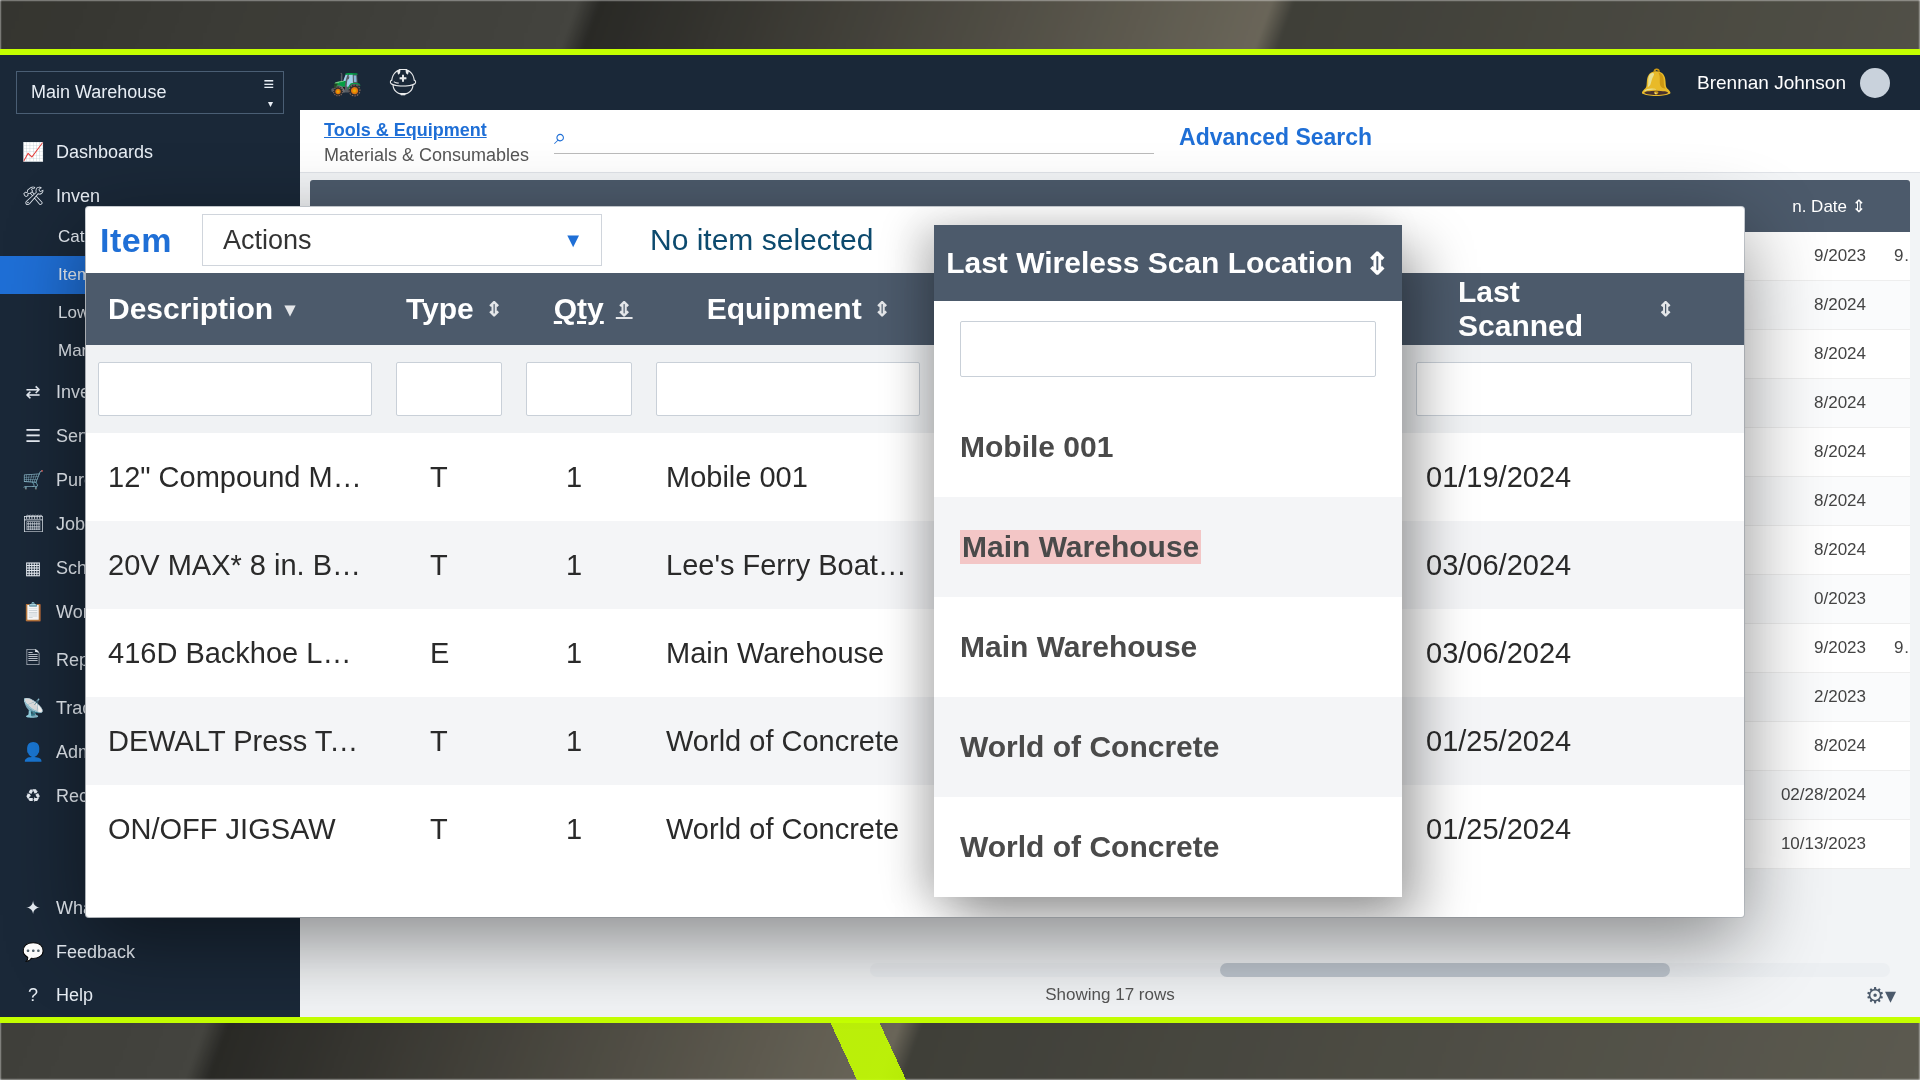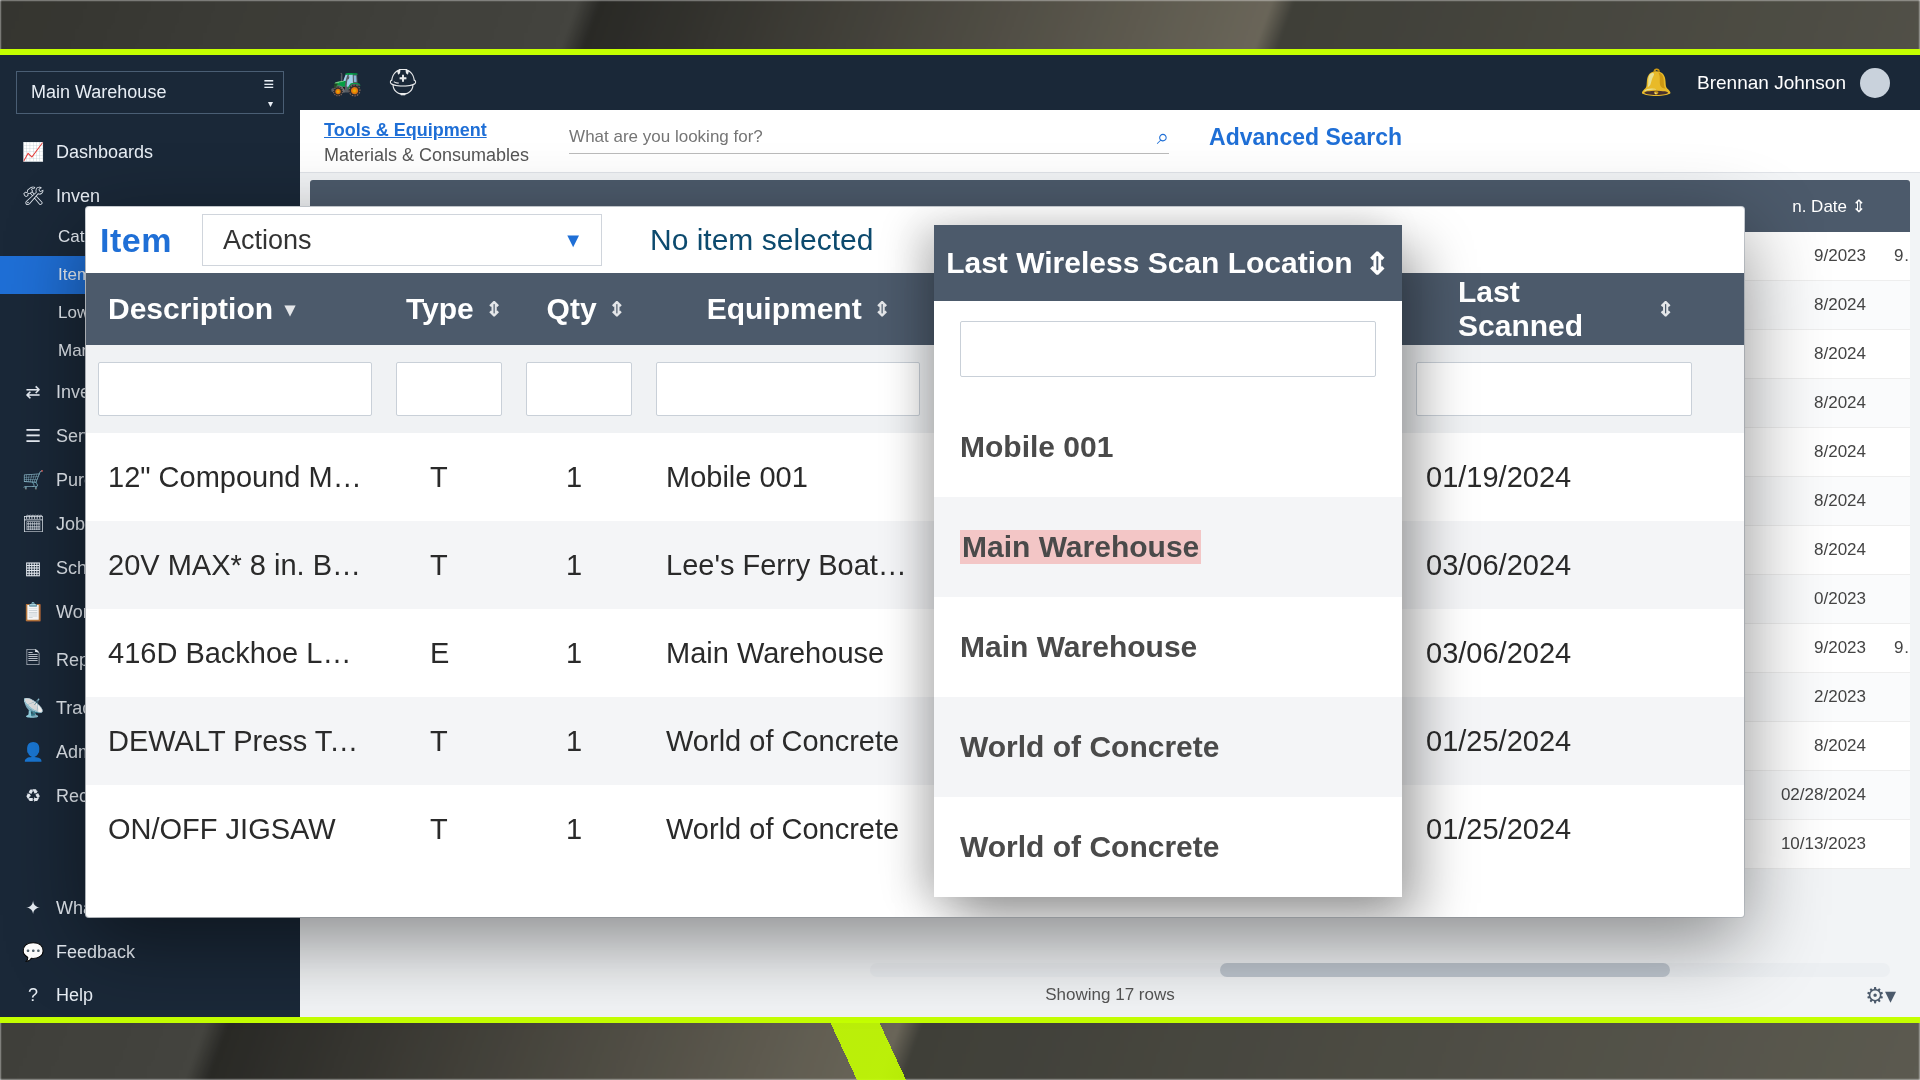--- a/index.html
+++ b/index.html
@@ -38,21 +38,21 @@
 .content { flex:1; background:#f2f4f6; display:flex; flex-direction:column; position:relative; }
 
 
 .topbar { height:55px; background:#1a2838; color:#fff; display:flex; align-items:center; padding:0 30px; gap:24px; }
 .topbar .ico { font-size:26px; opacity:.9; }
 .topbar-spacer { flex:1; }
 .topbar .user { display:flex; align-items:center; gap:14px; font-size:19px; }
 .avatar { width:30px; height:30px; border-radius:50%; background:#c9d2dc; }
 
 
-.searchrow { background:#fff; display:flex; align-items:flex-start; padding:10px 24px 6px 24px; gap:40px; border-bottom:1px solid #e0e3e8; }
+.searchrow { background:#fff; display:flex; align-items:flex-start; padding:10px 24px 6px 24px; gap:25px; border-bottom:1px solid #e0e3e8; }
 .tabs { display:flex; flex-direction:column; gap:4px; font-size:18px; }
 .tab-a { color:#1f6fd6; text-decoration:underline; font-weight:600; cursor:pointer; }
 .tab-b { color:#555; cursor:pointer; }
 .searchfield { flex:0 0 600px; border-bottom:1px solid #bbb; display:flex; align-items:center; height:34px; }
 .searchfield input { border:none; outline:none; flex:1; font-size:17px; color:#666; background:transparent; }
 .searchfield .mag { color:#1f6fd6; font-size:22px; }
 .advsearch { color:#1f6fd6; font-weight:600; font-size:23px; padding-top:4px; cursor:pointer; }
 
 
 .bg-table { position:absolute; top:125px; left:0; right:0; bottom:0; padding:0 10px; font-size:17px; color:#333; }
@@ -88,21 +88,21 @@
 .ov-title { width:116px; padding-left:14px; font-size:34px; font-weight:700; color:#1f6fd6; letter-spacing:.5px; }
 .ov-actions { width:400px; border:1px solid #d0d5dc; height:52px; display:flex; align-items:center; padding:0 20px; font-size:27px; color:#333; position:relative; cursor:pointer; }
 .ov-actions .tri { position:absolute; right:18px; color:#1f6fd6; font-size:20px; }
 .ov-noitem { padding-left:48px; font-size:30px; color:#0c4a6e; }
 
 .ov-head { display:flex; background:#4c5a6b; color:#fff; height:72px; align-items:center; font-size:30px; font-weight:600; position:relative; }
 .oc { padding:0 22px; display:flex; align-items:center; gap:12px; }
 .oc .sort { font-size:20px; opacity:.85; }
 .oc-desc { flex:0 0 298px; }
 .oc-type { flex:0 0 130px; justify-content:space-between; }
-.oc-qty  { flex:0 0 130px; justify-content:flex-start; }
+.oc-qty  { flex:0 0 130px; justify-content:flex-end;text-decoration:underline; }
 .oc-asg  { flex:0 0 288px; justify-content:center; }
 
 
 .oc-loc-pop {
   position:absolute; left:848px; top:-48px; width:468px; height:672px;
   background:#fff; color:#333;
   box-shadow: -18px 0 36px rgba(0,0,0,.18), 18px 24px 50px rgba(0,0,0,.35);
   z-index:5;
   display:flex; flex-direction:column;
 }
@@ -237,21 +237,20 @@
         <span class="avatar"></span>
       </div>
     </div>
 
     <div class="searchrow">
       <div class="tabs">
         <span class="tab-a">Tools &amp; Equipment</span>
         <span class="tab-b">Materials &amp; Consumables</span>
       </div>
       <div class="searchfield">
-        <input placeholder="What are you looking for?" style="">
         <span class="mag">⌕</span>
       </div>
       <span class="advsearch">Advanced Search</span>
     </div>
 
     <div class="bg-table">
       <div class="bg-thead">
         <div class="c" style="flex:1"></div>
         <div class="c c-date">
           <span>n. Date</span>

